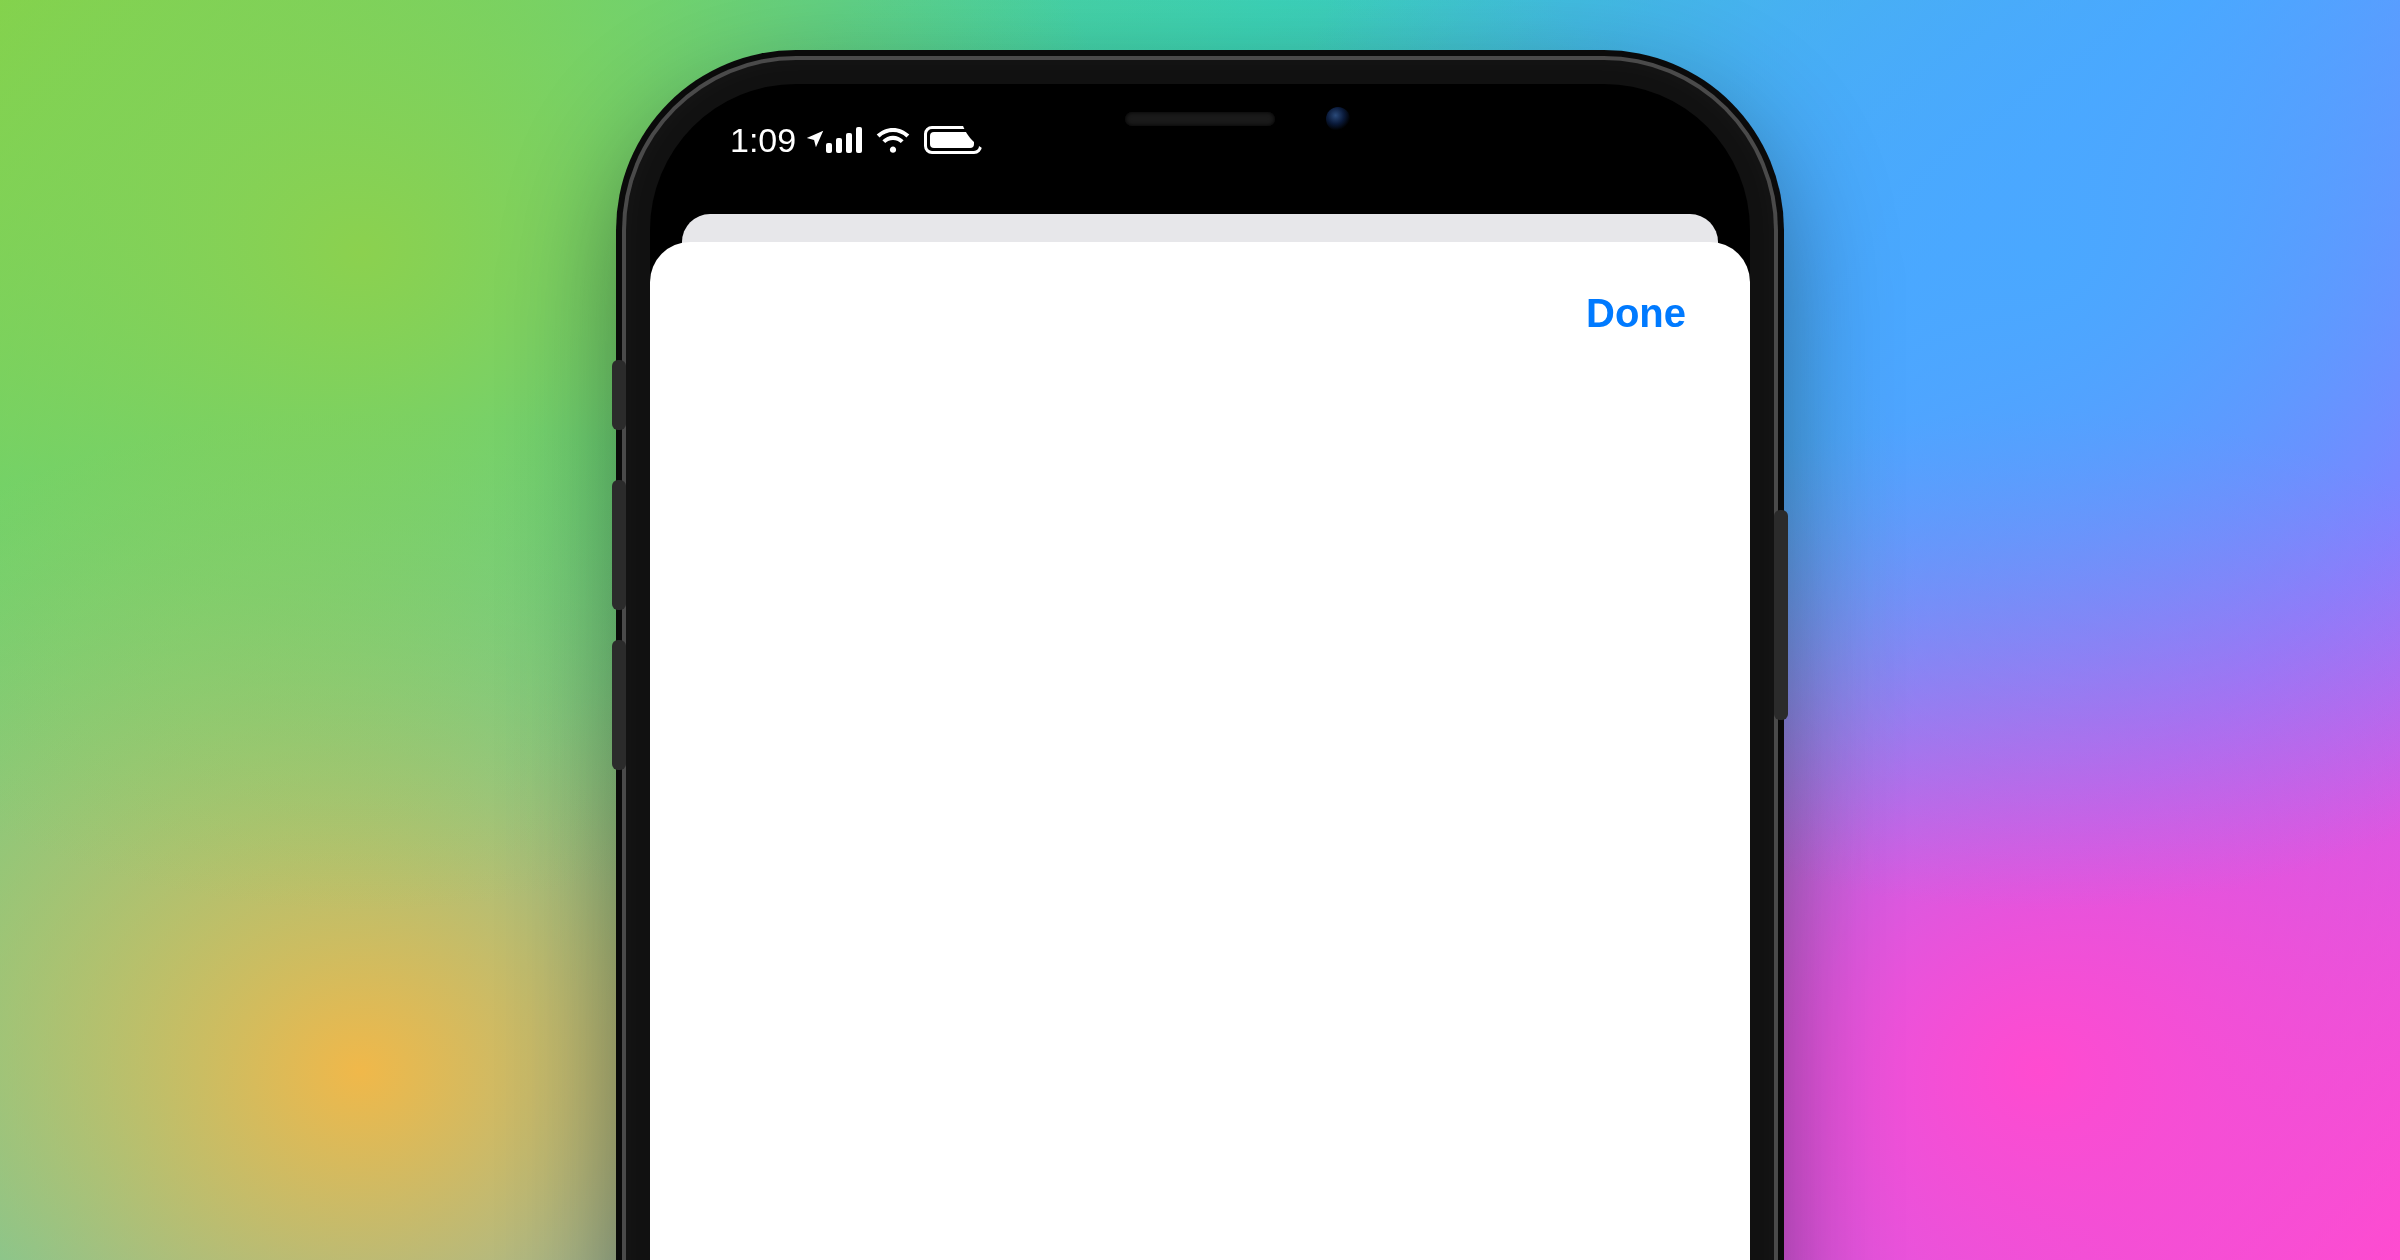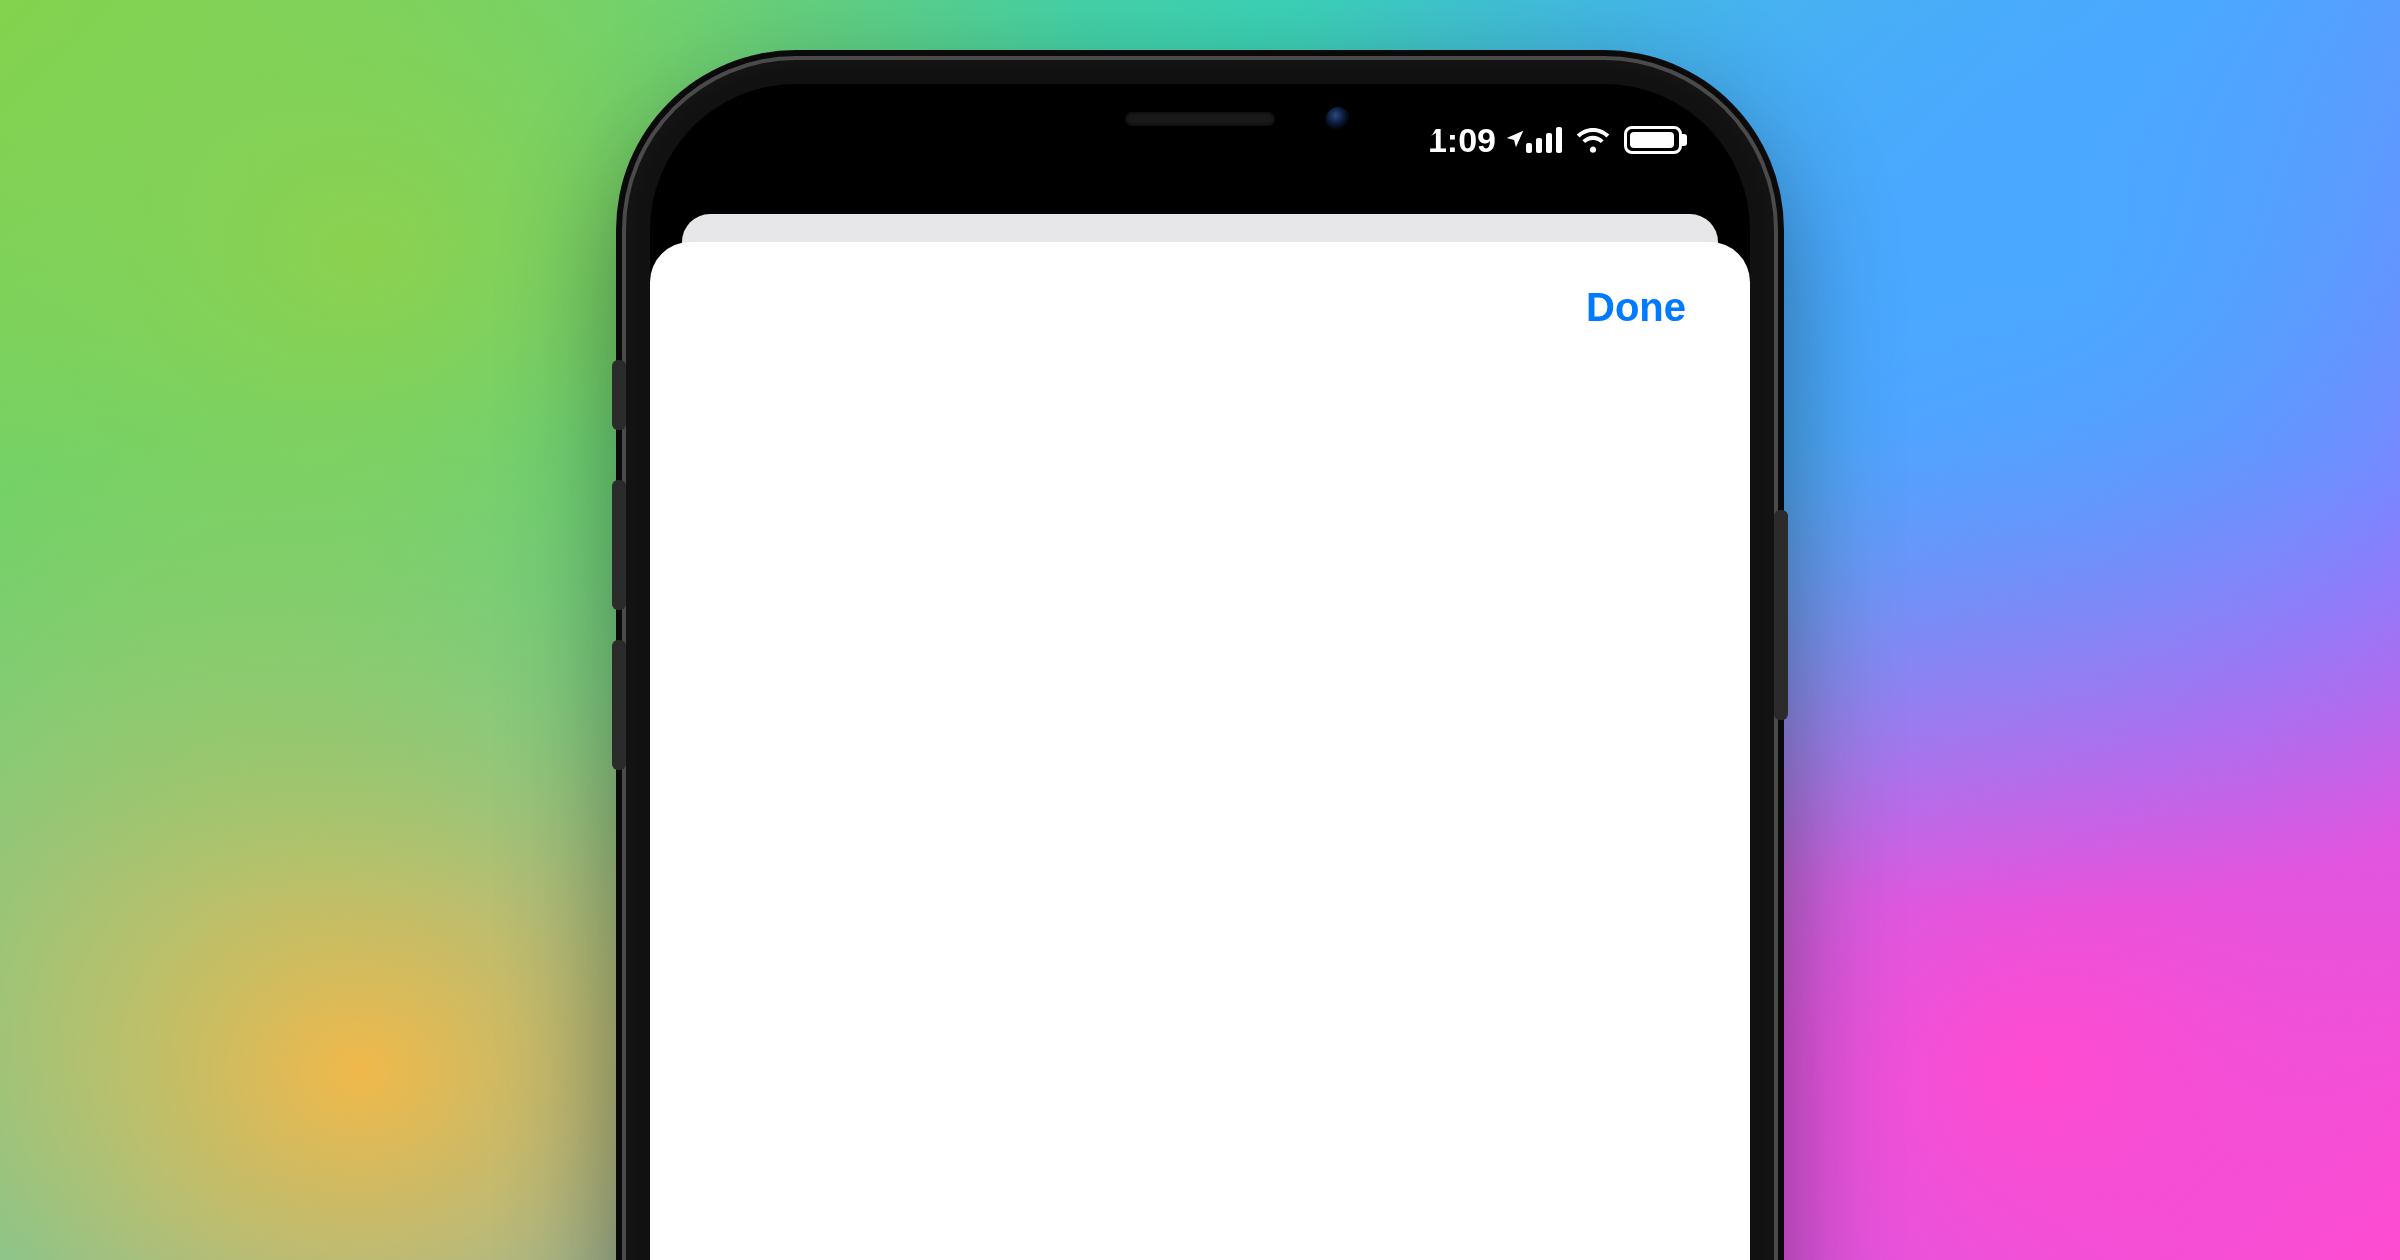--- a/index.html
+++ b/index.html
@@ -67,23 +67,23 @@
     .camera {
       position: absolute; right: 90px; top: 50%; transform: translateY(-50%);
       width: 24px; height: 24px; border-radius: 50%;
       background: radial-gradient(circle at 40% 35%, #2a4a7a 0%, #0a1a3a 40%, #000 70%);
     }
 
     
     .status-bar {
       position: absolute; top: 0; left: 0; right: 0; height: 100px;
       color: #fff; z-index: 40;
-      display: flex; align-items: center; justify-content: flex-end;
+      display: flex; align-items: center; justify-content: flex-start;
       padding: 0 60px; padding-top: 12px;
-      font-weight: 700; font-size: 34px;
+      font-weight: 400; font-size: 34px;
     }
     .status-left { display: flex; align-items: center; gap: 8px; padding-left: 20px;}
     .status-right { display: flex; align-items: center; gap: 14px; padding-right: 8px;}
     .location-glyph { display:inline-block; transform: translateY(-2px); }
 
     
     .signal { display: flex; align-items: flex-end; gap: 4px; height: 26px; }
     .signal span { width: 6px; background: #fff; border-radius: 2px; }
     .signal span:nth-child(1){height:10px}
     .signal span:nth-child(2){height:15px}
@@ -108,21 +108,21 @@
       background: #e7e7ea; border-top-left-radius: 28px; border-top-right-radius: 28px;
     }
     .sheet {
       position: absolute; top: 158px; left: 0; right: 0; bottom: 0;
       background: #fff;
       border-top-left-radius: 40px; border-top-right-radius: 40px;
       padding: 30px 56px 0 56px;
       color: #000;
     }
     .sheet-header {
-      display: flex; justify-content: flex-end; height: 70px; align-items: center;
+      display: flex; justify-content: flex-end; height: 70px; align-items: flex-end;
     }
     .done {
       color: #007aff; font-size: 40px; font-weight: 600;
       background: none; border: none; cursor: pointer;
       padding: 6px 8px;
     }
     .sheet h1 {
       text-align: center; font-size: 80px; font-weight: 800; letter-spacing: -0.5px;
       margin-top: 40px; margin-bottom: 52px;
       font-family: -apple-system, "SF Pro Display", "Helvetica Neue", Arial, sans-serif;

